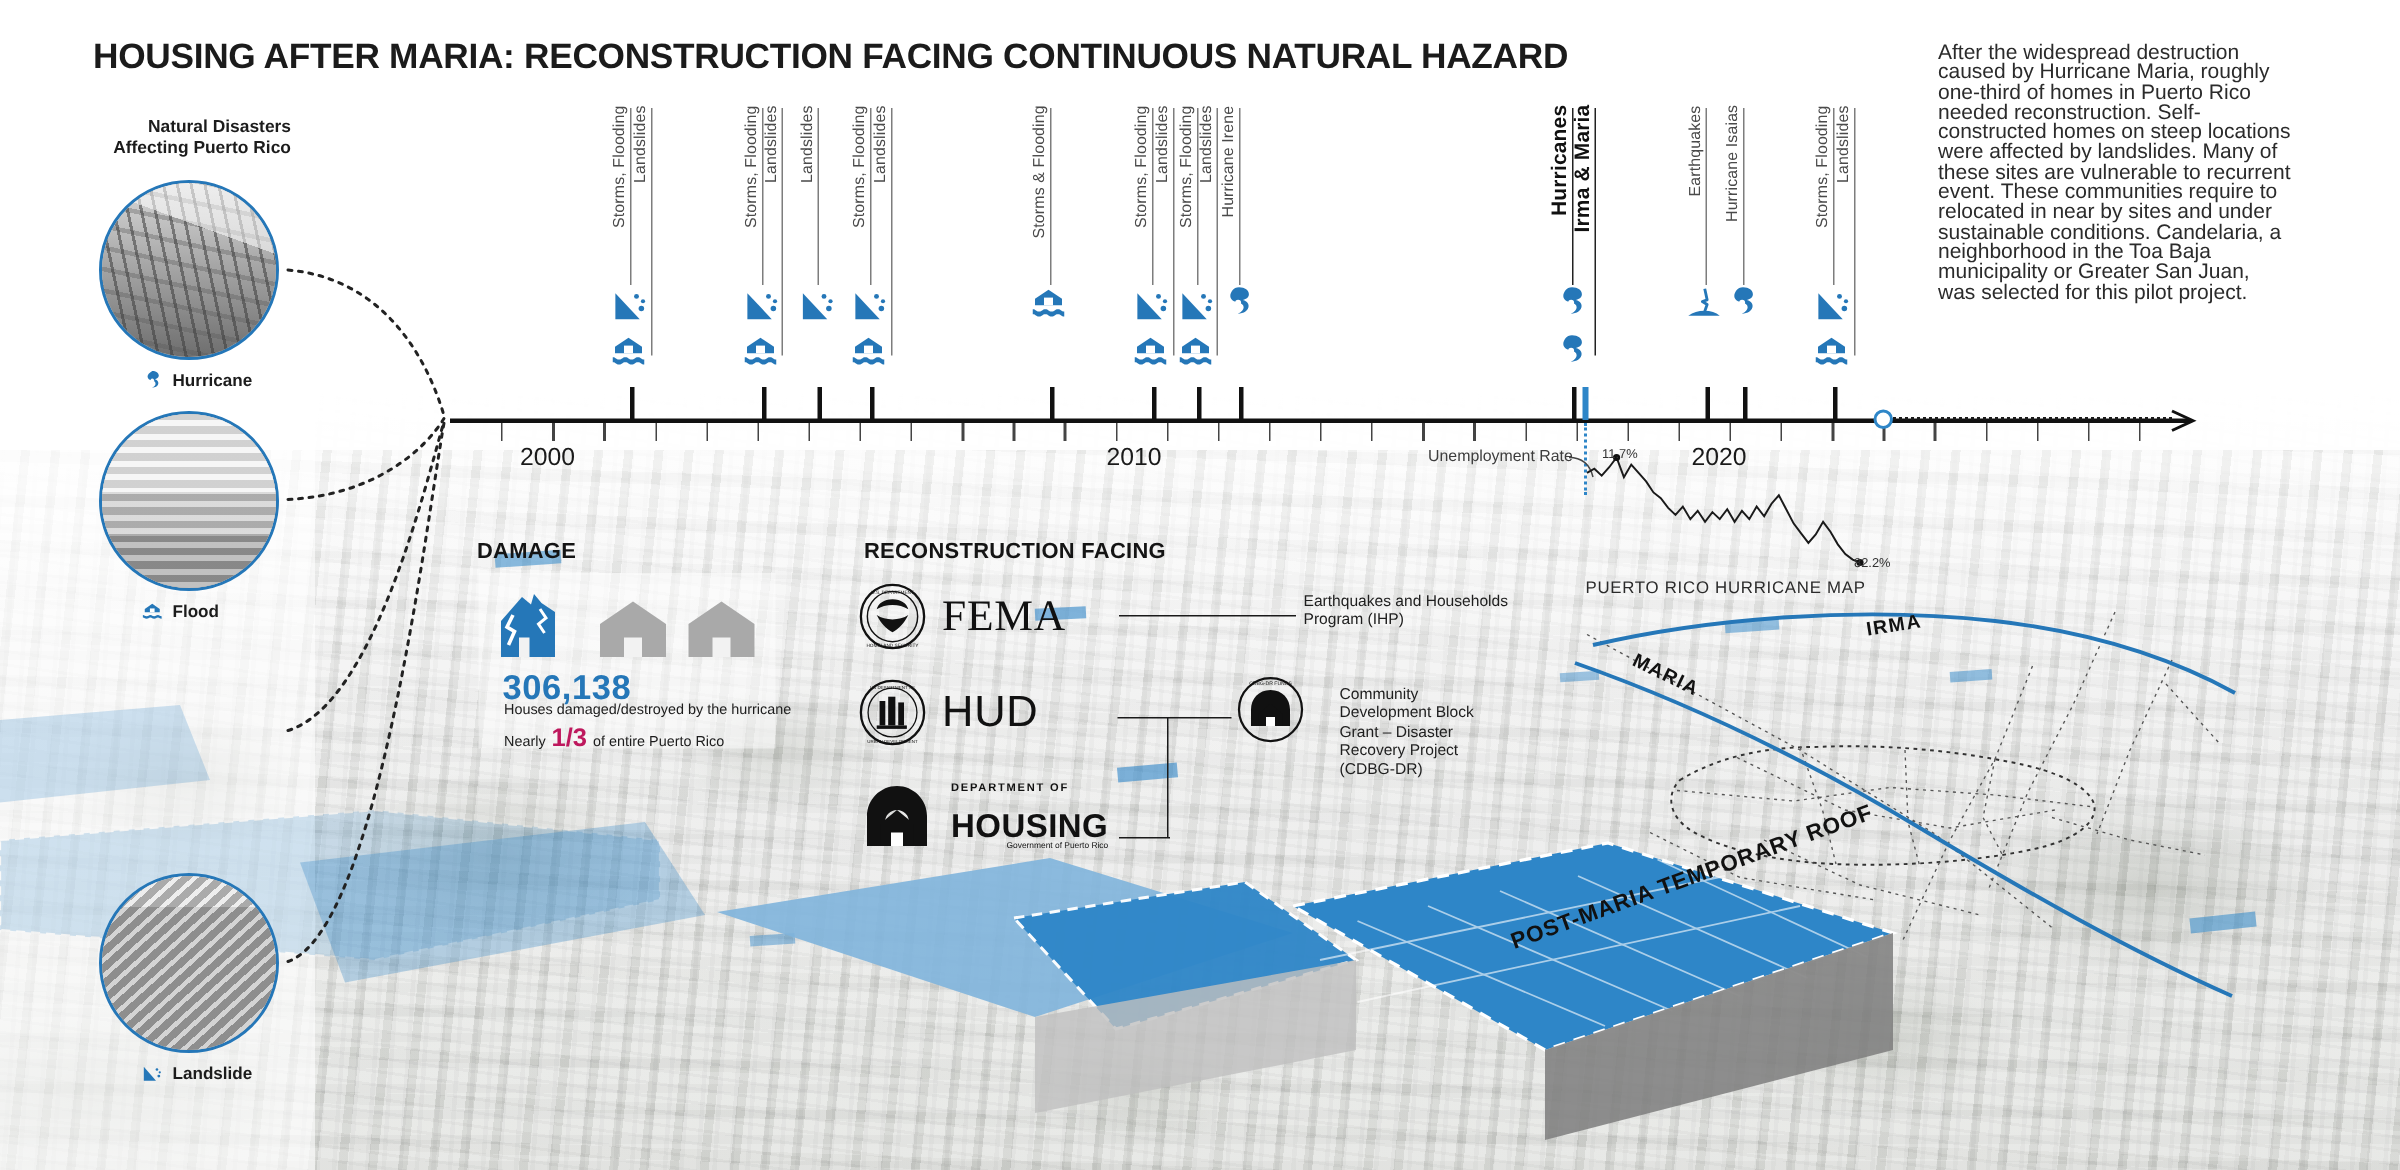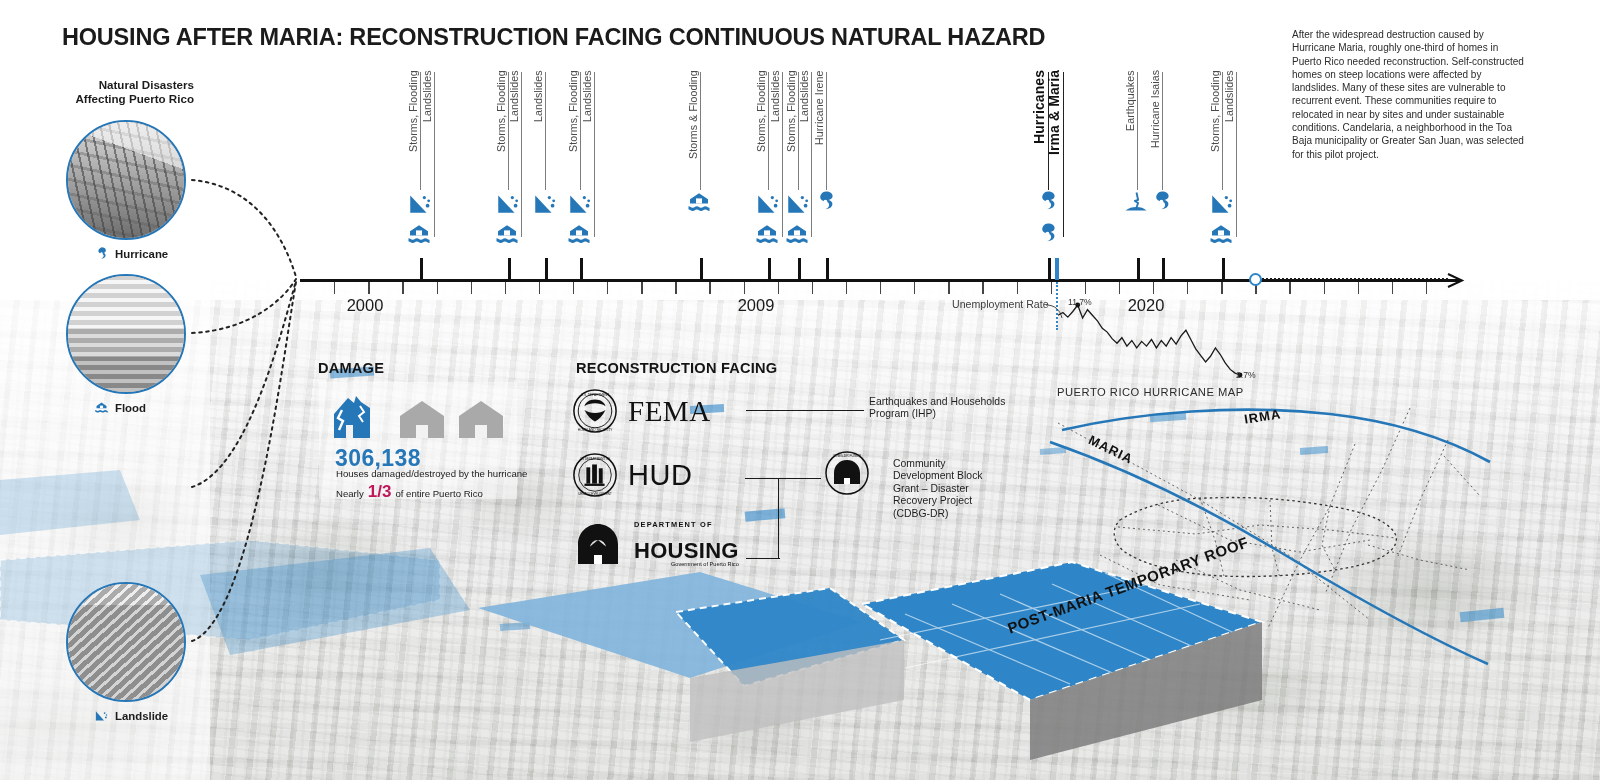--- a/index.html
+++ b/index.html
@@ -62,21 +62,21 @@
   
   #title {
     position: absolute; left: 62px; top: 24px;
     font-size: 23.5px; font-weight: bold; letter-spacing: -0.2px;
     color: #1b1b1b; white-space: nowrap;
   }
 
   
   #intro {
     position: absolute; left: 1292px; top: 28px; width: 236px;
-    font-size: 10px; line-height: 13.3px; color: #2b2b2b;
+    font-size: 14px; line-height: 13.3px; color: #2b2b2b;
   }
 
   
   #left-head {
     position: absolute; left: 62px; top: 78px; width: 132px;
     font-size: 11.6px; font-weight: bold; line-height: 14px; color: #1c1c1c;
     text-align: right;
   }
   .disaster-item { position: absolute; left: 66px; width: 122px; }
   .disaster-circle {
@@ -306,21 +306,21 @@
     <path d="M192,487 C248,470 282,330 296,281" fill="none" stroke="#222" stroke-width="2" stroke-dasharray="2.6 4.4" stroke-linecap="round"></path>
     <path d="M192,641 C252,620 284,350 296,282" fill="none" stroke="#222" stroke-width="2" stroke-dasharray="2.6 4.4" stroke-linecap="round"></path>
   </svg>
 
   <div id="timeline-axis"></div>
   <svg class="svg-abs" width="1600" height="780">
     <path d="M1448,274 L1462,280.5 L1448,287" fill="none" stroke="#111" stroke-width="2"></path>
   </svg>
 
   <div class="year-label" style="left:365px;">2000</div>
-  <div class="year-label" style="left:756px;">2009</div>
+  <div class="year-label" style="left:756px;">2010</div>
   <div class="year-label" style="left:1146px;">2020</div>
 
   <div id="minor-ticks">
       <div class="tick-minor" style="left: 334.1px;"></div>
       <div class="tick-minor" style="left: 368.2px;"></div>
       <div class="tick-minor" style="left: 402.4px;"></div>
       <div class="tick-minor" style="left: 436.5px;"></div>
       <div class="tick-minor" style="left: 470.6px;"></div>
       <div class="tick-minor" style="left: 504.7px;"></div>
       <div class="tick-minor" style="left: 538.8px;"></div>
@@ -519,21 +519,21 @@
   <div id="future-ring" style="left:1249px;top:273px;"></div>
 
   <div id="unemp-label">Unemployment Rate</div>
   <svg class="svg-abs" width="1600" height="780">
     <path d="M1046,305 C1055,305 1060,310 1062,318" fill="none" stroke="#444" stroke-width="1"></path>
     <polyline id="unemp-line" fill="none" stroke="#1a1a1a" stroke-width="1.3" points="1058.0,315.3 1062.9,312.5 1067.8,317.1 1072.8,311.5 1077.7,305.0 1082.6,318.1 1087.5,309.7 1092.4,315.3 1097.4,320.9 1102.3,328.3 1107.2,332.1 1112.1,338.6 1117.0,343.3 1121.9,337.7 1126.9,346.1 1131.8,340.5 1136.7,347.9 1141.6,341.4 1146.5,346.1 1151.5,339.5 1156.4,347.9 1161.3,340.5 1166.2,346.1 1171.1,337.7 1176.1,344.2 1181.0,335.8 1185.9,330.2 1190.8,339.5 1195.7,348.9 1200.6,355.4 1205.6,361.9 1210.5,356.3 1215.4,347.9 1220.3,354.5 1225.2,362.9 1230.2,369.4 1235.1,373.1 1240.0,375.0"></polyline>
     <circle id="unemp-peak" cx="1077.7" cy="305.0" r="2.4" fill="#111"></circle>
     <circle id="unemp-end" cx="1240.0" cy="375.0" r="2.4" fill="#111"></circle>
   </svg>
   <div class="chart-annot" style="left:1068px;top:297px;">11.7%</div>
-  <div class="chart-annot" style="left:1236px;top:370px;">2.7%</div>
+  <div class="chart-annot" style="left:1236px;top:370px;">82.2%</div>
 
   <div id="damage-title">DAMAGE</div>
   <div id="damage-panel"></div>
   <div id="damage-houses">
     <svg width="58" height="48" viewBox="0 0 58 48">
       <path d="M4 46V22L18 6l6 5 2-7 5 6 9 6v30H4z" fill="#2577b8"></path>
       <path d="M16 46V33h7v13h-7z" fill="#f2f2f2"></path>
       <path d="M12 18l-4 8 5 3-4 9" fill="none" stroke="#ffffff" stroke-width="2.4"></path>
       <path d="M30 14l4 6-5 4 4 6" fill="none" stroke="#ffffff" stroke-width="2"></path>
     </svg>

